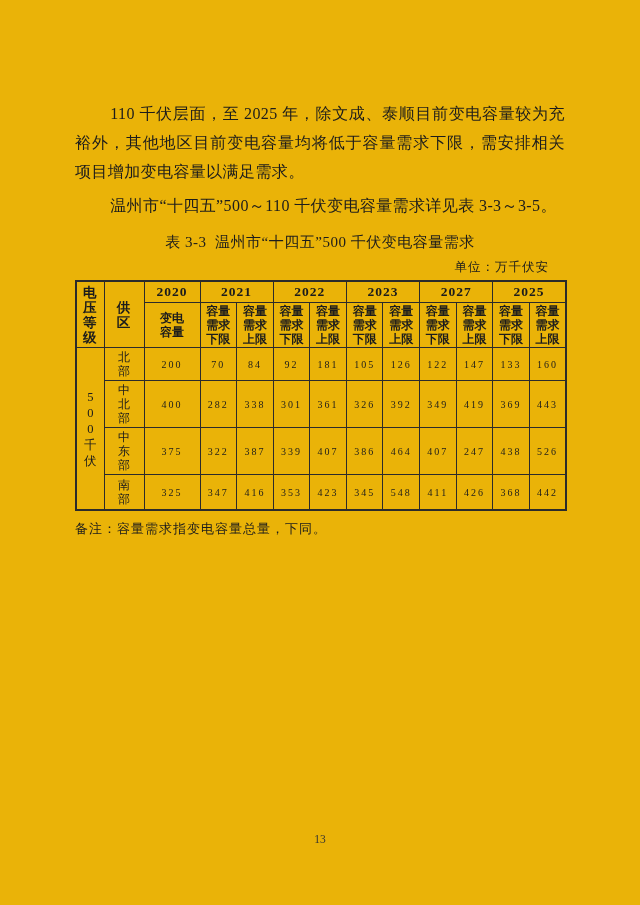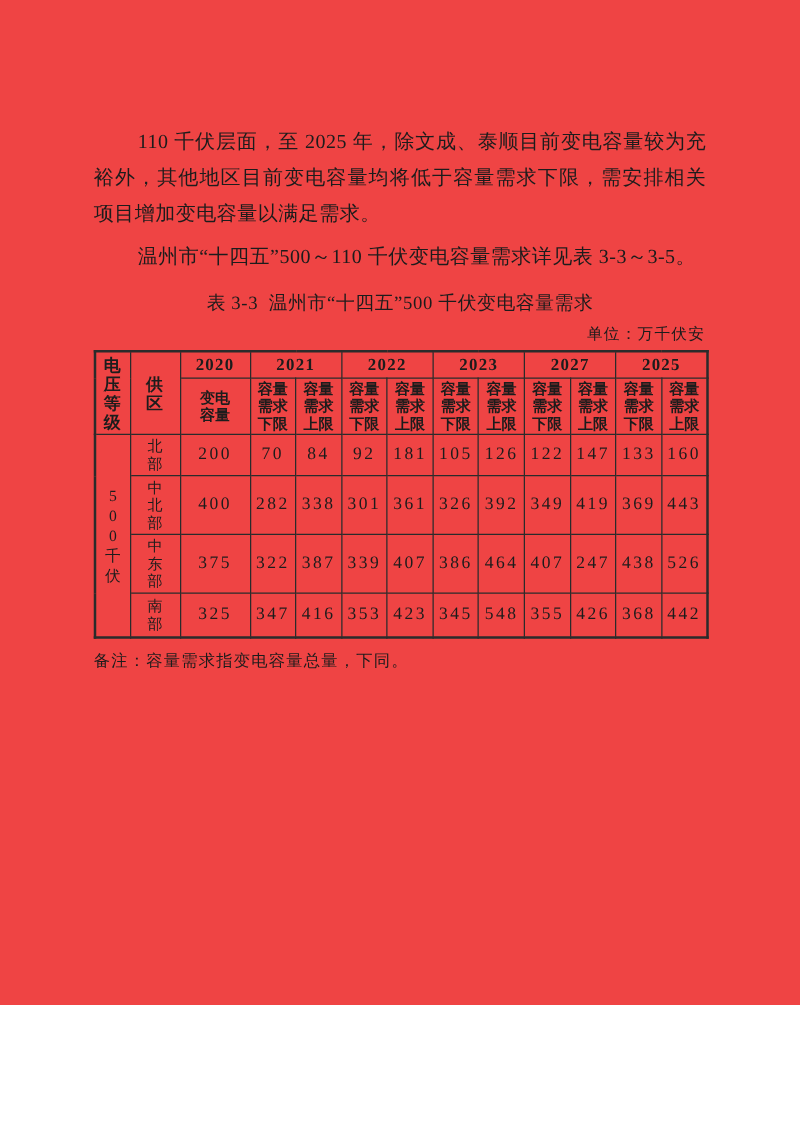--- a/index.html
+++ b/index.html
@@ -4,22 +4,22 @@
 <style>
   html, body { margin: 0; padding: 0; }
   body {
     width: 640px; height: 905px;
     background: #ffffff;
     font-family: "Liberation Serif", "DejaVu Serif", serif;
     color: #1c1c1c;
   }
   .page {
     position: relative;
-    width: 640px; height: 804px;
-    background: #ef4444;
+    width: 640px; height: 905px;
+    background: #eab308;
     overflow: hidden;
   }
   .content {
     position: absolute;
     left: 75px; top: 99px;
     width: 490px;
   }
   p.para {
     margin: 0;
     font-size: 16px;
@@ -33,21 +33,21 @@
   .caption {
     margin-top: 13px;
     text-align: center;
     font-size: 15px;
     letter-spacing: 0.5px;
     white-space: pre-wrap;
   }
   .unit {
     text-align: right;
     font-size: 12.5px;
-    margin: 7px 1px 4px 0;
+    margin: 7px 16px 4px 0;
     letter-spacing: 1px;
   }
 
   table.cap {
     border-collapse: collapse;
     table-layout: fixed;
     width: 490px;
     border: 2px solid #2b2b2b;
   }
   table.cap th, table.cap td {
@@ -81,21 +81,21 @@
     line-height: 16px;
     white-space: pre-line;
     letter-spacing: 0;
   }
   td.region {
     font-size: 12px;
     line-height: 14px;
     white-space: pre-line;
   }
   td.num {
-    font-size: 14px;
+    font-size: 10px;
     letter-spacing: 2px;
   }
   tr.r0 td { height: 32px; }
   tr.r1 td { height: 46px; }
   tr.r2 td { height: 46px; }
   tr.r3 td { height: 34px; }
 
   .note {
     margin-top: 9px;
     font-size: 13px;
@@ -242,21 +242,21 @@
         <tr class="r3">
           <td class="region">南
 部</td>
           <td class="num">325</td>
           <td class="num">347</td>
           <td class="num">416</td>
           <td class="num">353</td>
           <td class="num">423</td>
           <td class="num">345</td>
           <td class="num">548</td>
-          <td class="num">355</td>
+          <td class="num">411</td>
           <td class="num">426</td>
           <td class="num">368</td>
           <td class="num">442</td>
         </tr>
       </tbody>
     </table>
 
     <div class="note">备注：容量需求指变电容量总量，下同。</div>
   </div>
 

